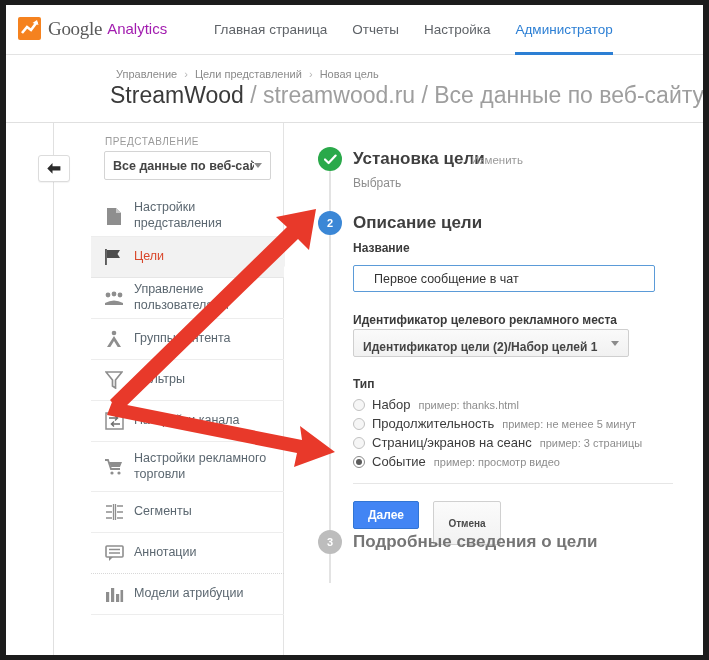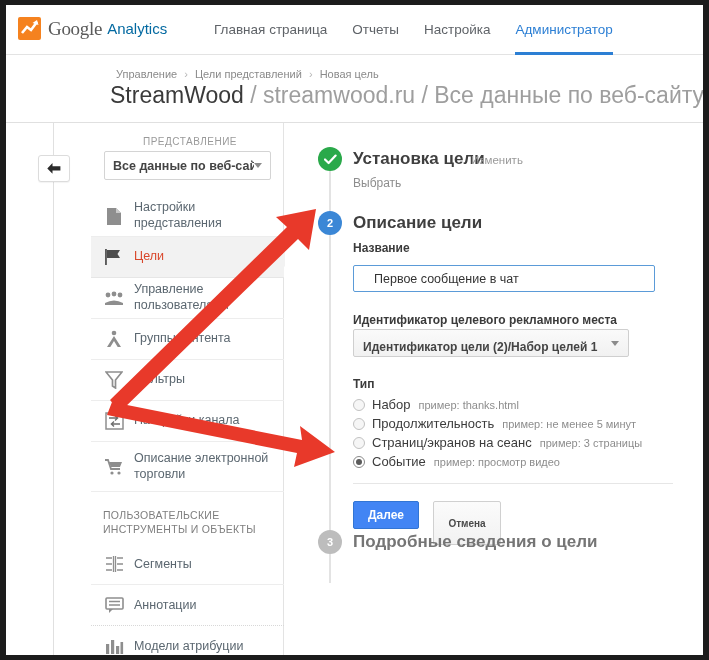--- a/index.html
+++ b/index.html
@@ -36,21 +36,21 @@
     position: relative;
     overflow: hidden;
   }
   #logo-mark svg { position: absolute; left: 0; top: 0; }
   #logo-google {
     font-family: "Liberation Serif", serif;
     font-size: 19px; color: #5a5a5a;
     margin-left: 7px; letter-spacing: -0.3px;
   }
   #logo-analytics {
-    font-size: 15px; color: #0369a1;
+    font-size: 15px; color: #a21caf;
     margin-left: 5px;
   }
   #topnav {
     position: absolute; left: 208px; top: 0;
     height: 50px;
     display: flex; align-items: center; gap: 25px;
   }
   .topnav-item {
     font-size: 13.5px; color: #5f6368;
     height: 50px; line-height: 50px;
@@ -105,21 +105,20 @@
   #sidebar {
     position: absolute; left: 85px; top: 118px;
     width: 193px; height: 532px;
     background: #fff;
     border-right: 1px solid #e3e3e3;
   }
   #view-label {
     position: absolute; left: 14px; top: 13px;
     font-size: 10px; letter-spacing: .5px;
     color: #9a9a9a;
-    margin-left: 38px;
   }
   #view-select {
     position: absolute; left: 13px; top: 28px;
     width: 167px; height: 29px;
     border: 1px solid #d4d4d4; border-radius: 2px;
     background: #fff;
     display: flex; align-items: center;
     padding: 0 8px;
     cursor: pointer;
   }
@@ -412,24 +411,23 @@
 
       <div class="nav-item tall">
         <span class="ico">
           <svg width="20" height="18" viewBox="0 0 20 18">
             <path d="M1 2 h3 l3 9 h9" fill="none" stroke="#8e8e8e" stroke-width="1.8"></path>
             <path d="M5 4 h13 l-2 5 h-9 z" fill="#8e8e8e"></path>
             <circle cx="8" cy="15" r="1.6" fill="#8e8e8e"></circle>
             <circle cx="15" cy="15" r="1.6" fill="#8e8e8e"></circle>
           </svg>
         </span>
-        <span class="lbl">Описание электронной торговли</span>
-      </div>
-
-      <div class="nav-section">ПОЛЬЗОВАТЕЛЬСКИЕ ИНСТРУМЕНТЫ И ОБЪЕКТЫ</div>
+        <span class="lbl">Настройки рекламного торговли</span>
+      </div>
+
 
       <div class="nav-item">
         <span class="ico">
           <svg width="19" height="16" viewBox="0 0 19 16">
             <path d="M1 2 h6 M1 8 h6 M1 14 h6 M12 2 h6 M12 8 h6 M12 14 h6" stroke="#8e8e8e" stroke-width="1.5"></path>
             <path d="M8.5 0 v16 M10.5 0 v16" stroke="#8e8e8e" stroke-width="1.3"></path>
           </svg>
         </span>
         <span class="lbl">Сегменты</span>
       </div>

